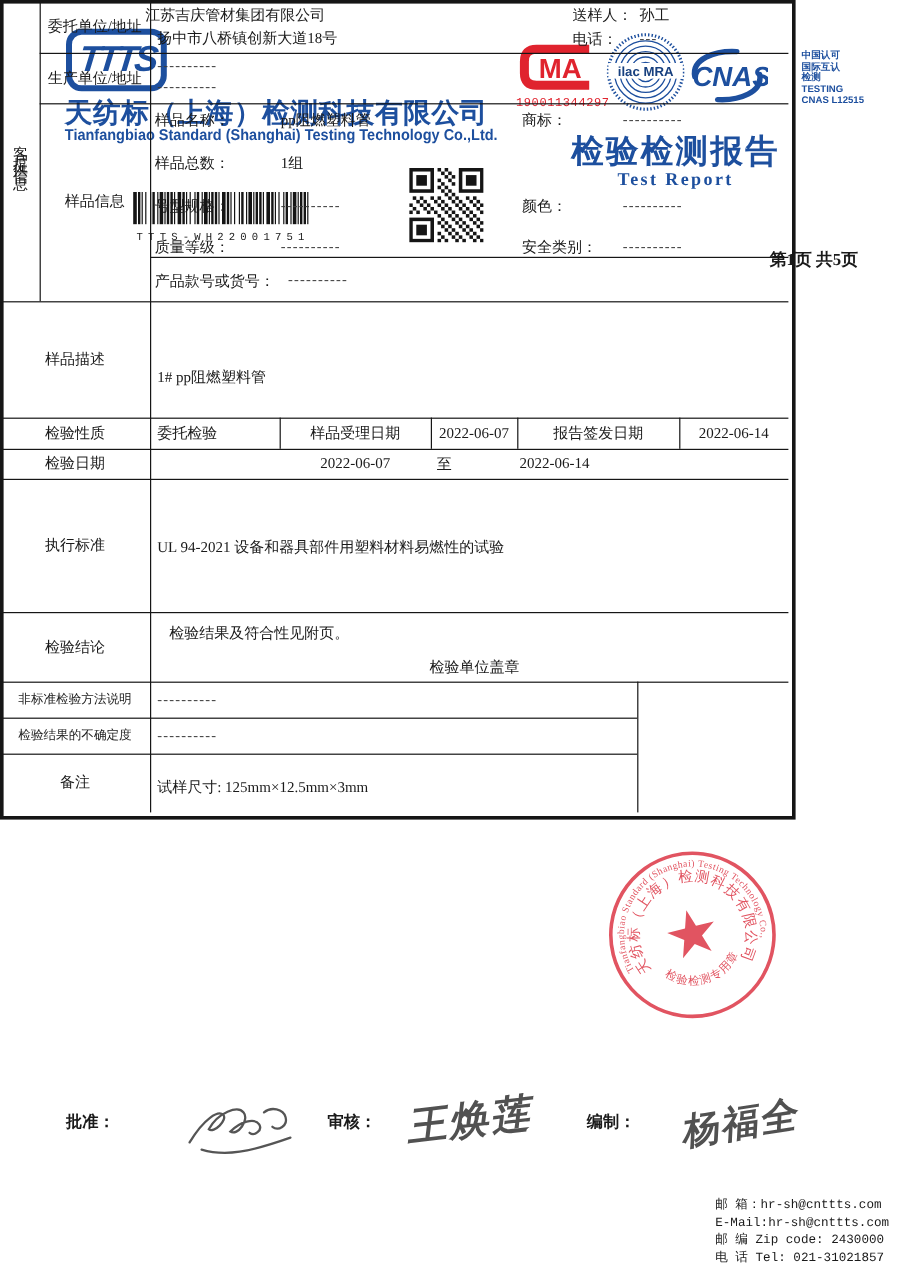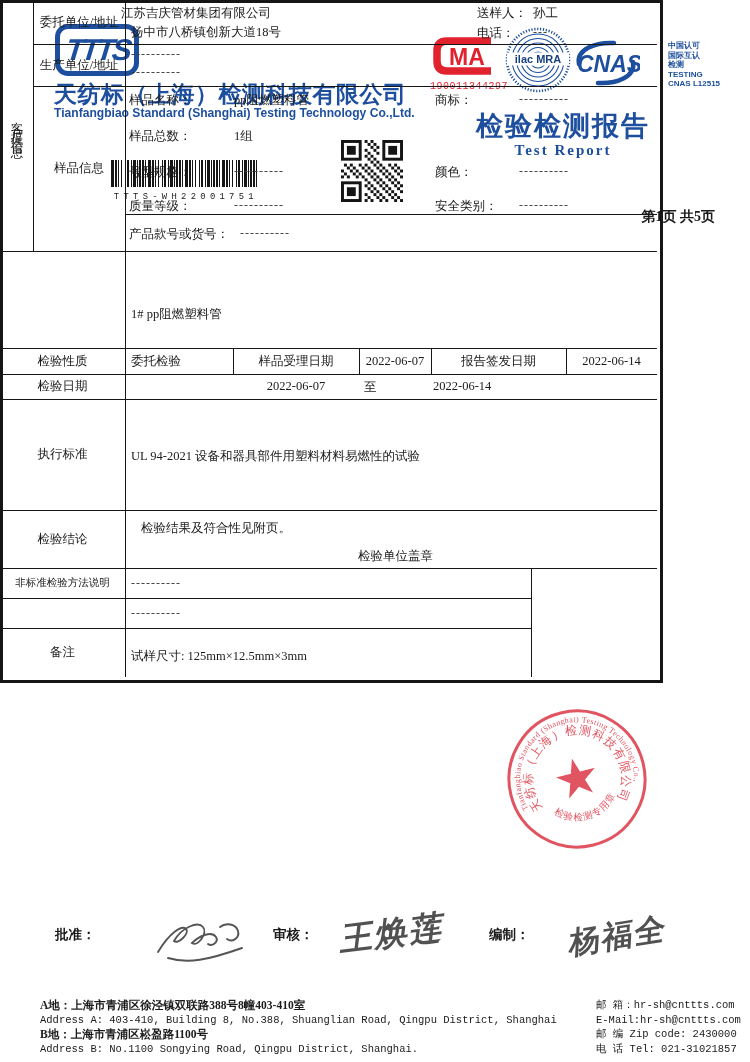--- a/index.html
+++ b/index.html
@@ -329,20 +329,21 @@
     <div class="cell dash" style="left:234px;top:164px">----------</div>
     <div class="cell" style="left:435px;top:164px">颜色：</div>
     <div class="cell dash" style="left:519px;top:164px">----------</div>
     <div class="cell" style="left:129px;top:198px">质量等级：</div>
     <div class="cell dash" style="left:234px;top:198px">----------</div>
     <div class="cell" style="left:435px;top:198px">安全类别：</div>
     <div class="cell dash" style="left:519px;top:198px">----------</div>
     <div class="cell" style="left:129px;top:226px">产品款号或货号：</div>
     <div class="cell dash" style="left:240px;top:226px">----------</div>
 
+    <div class="cell cc" style="left:0;top:251px;width:125px;height:97px">样品描述</div>
     <div class="cell" style="left:131px;top:306px">1# pp阻燃塑料管</div>
 
     <div class="cell cc" style="left:0;top:348px;width:125px;height:26px">检验性质</div>
     <div class="cell" style="left:131px;top:353px">委托检验</div>
     <div class="cell cc" style="left:233px;top:348px;width:126px;height:26px">样品受理日期</div>
     <div class="cell cc" style="left:359px;top:348px;width:72px;height:26px">2022-06-07</div>
     <div class="cell cc" style="left:431px;top:348px;width:135px;height:26px">报告签发日期</div>
     <div class="cell cc" style="left:566px;top:348px;width:91px;height:26px">2022-06-14</div>
 
     <div class="cell cc" style="left:0;top:374px;width:125px;height:25px">检验日期</div>
@@ -352,20 +353,21 @@
 
     <div class="cell cc" style="left:0;top:399px;width:125px;height:111px">执行标准</div>
     <div class="cell" style="left:131px;top:448px">UL 94-2021  设备和器具部件用塑料材料易燃性的试验</div>
 
     <div class="cell cc" style="left:0;top:510px;width:125px;height:58px">检验结论</div>
     <div class="cell" style="left:141px;top:520px">检验结果及符合性见附页。</div>
     <div class="cell" style="left:358px;top:548px">检验单位盖章</div>
 
     <div class="cell cc small-label" style="left:0;top:568px;width:125px;height:30px">非标准检验方法说明</div>
     <div class="cell dash" style="left:131px;top:576px">----------</div>
+    <div class="cell cc small-label" style="left:0;top:598px;width:125px;height:30px">检验结果的不确定度</div>
     <div class="cell dash" style="left:131px;top:606px">----------</div>
 
     <div class="cell cc" style="left:0;top:628px;width:125px;height:49px">备注</div>
     <div class="cell" style="left:131px;top:648px">试样尺寸: 125mm×12.5mm×3mm</div>
   </div>
 
   <svg class="abs stamp" width="170" height="170" viewBox="-85 -85 170 170">
     <defs>
       <path id="arcOuter" d="M -53 21 A 57 57 0 1 1 53 21"></path>
       <path id="arcInner" d="M -36 27 A 45 45 0 1 1 36 27"></path>
@@ -390,26 +392,20 @@
       <path d="M12 36 C 24 16, 36 9, 40 13 C 44 17, 32 29, 28 25 C 36 11, 52 5, 57 11 C 62 17, 52 31, 46 27 C 54 19, 66 15, 70 21 C 73 26, 66 31, 62 28"></path>
       <path d="M74 11 C 80 6, 90 8, 92 15 C 94 22, 86 27, 81 23"></path>
       <path d="M22 42 C 42 48, 62 44, 96 32"></path>
     </svg>
     <span class="appr-label" style="left:222px">审核：</span>
     <span class="sig-text" style="left:290px;top:-3px">王焕莲</span>
     <span class="appr-label" style="left:438px">编制：</span>
     <span class="sig-text" style="left:518px;top:1px;transform:rotate(-9deg) skewX(-12deg);font-size:31px">杨福全</span>
   </div>
 
-  <div class="abs footer footer-left">
-    <div class="cn">A地：上海市青浦区徐泾镇双联路388号8幢403-410室</div>
-    <div class="mono">Address A: 403-410, Building 8, No.388, Shuanglian Road, Qingpu District, Shanghai</div>
-    <div class="cn">B地：上海市青浦区崧盈路1100号</div>
-    <div class="mono">Address B: No.1100 Songying Road, Qingpu District, Shanghai.</div>
-  </div>
   <div class="abs footer footer-right">
     <div class="mono">邮 箱：hr-sh@cnttts.com</div>
     <div class="mono">E-Mail:hr-sh@cnttts.com</div>
     <div class="mono">邮 编 Zip code: 2430000</div>
     <div class="mono">电 话 Tel: 021-31021857</div>
   </div>
 
 </div>
 
 </body></html>

